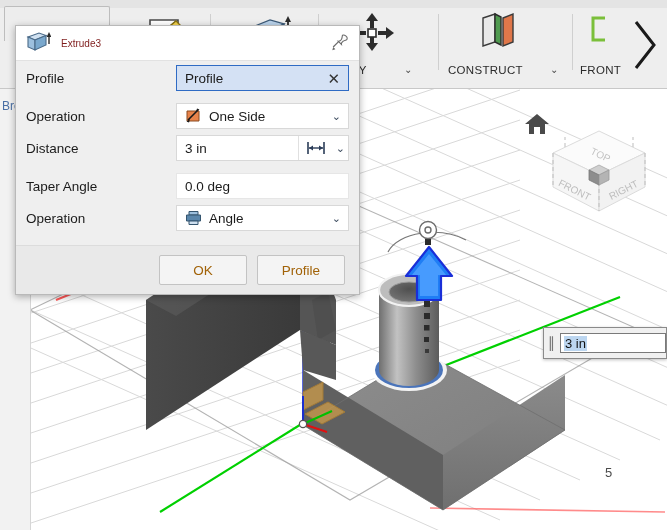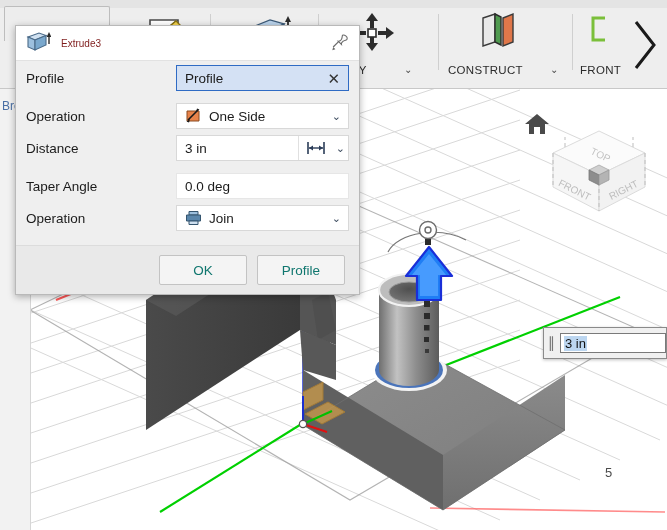--- a/index.html
+++ b/index.html
@@ -63,21 +63,21 @@
   .fld .ico{margin-right:7px;display:flex;align-items:center;}
   .caret{font-size:11px;color:#3c4b5e;padding:0 3px;cursor:pointer;}
   .xclose{font-size:15px;color:#333;padding:0 4px;cursor:pointer;line-height:1;}
   .dimbtn{width:34px;height:24px;border-left:1px solid #e0e0e0;display:flex;align-items:center;justify-content:center;cursor:pointer;}
   #dlg-foot{
     border-top:1px solid #dcdcdc;background:#e9e9e9;height:48px;
     display:flex;align-items:center;justify-content:flex-end;padding-right:14px;gap:10px;
   }
   .btn{
     min-width:86px;height:28px;background:#f4f4f4;border:1px solid #c3c3c3;
-    border-radius:2px;font-size:13.5px;color:#0f766e;cursor:pointer;
+    border-radius:2px;font-size:13.5px;color:#a16207;cursor:pointer;
     display:flex;align-items:center;justify-content:center;
   }
 
   
   #browser-stub{
     position:absolute;left:0;top:88px;width:30px;height:442px;
     background:#f2f2f2;border-right:1px solid #d6d6d6;
   }
   #browser-label{
     position:absolute;left:2px;top:99px;font-size:12px;color:#4a6fa5;
@@ -416,21 +416,21 @@
     <div class="row" style="margin-bottom:10px;">
       <div class="lbl">Operation</div>
       <div class="fld">
         <span class="ico">
           <svg width="17" height="16" viewBox="0 0 17 16">
             <path d="M4,1.5 L13,1.5 L13,5 L4,5 Z" fill="#9dc0de" stroke="#35556f" stroke-width="1"></path>
             <path d="M1.5,5 L15.5,5 L15.5,11 L1.5,11 Z" fill="#5a86ab" stroke="#35556f" stroke-width="1"></path>
             <path d="M4,11 L13,11 L13,14.5 L4,14.5 Z" fill="#cfe0f0" stroke="#35556f" stroke-width="1"></path>
           </svg>
         </span>
-        <span class="val">Join</span>
+        <span class="val">Angle</span>
         <span class="caret">⌄</span>
       </div>
     </div>
   </div>
 
   <div id="dlg-foot">
     <div class="btn">OK</div>
     <div class="btn">Profile</div>
   </div>
 </div>

